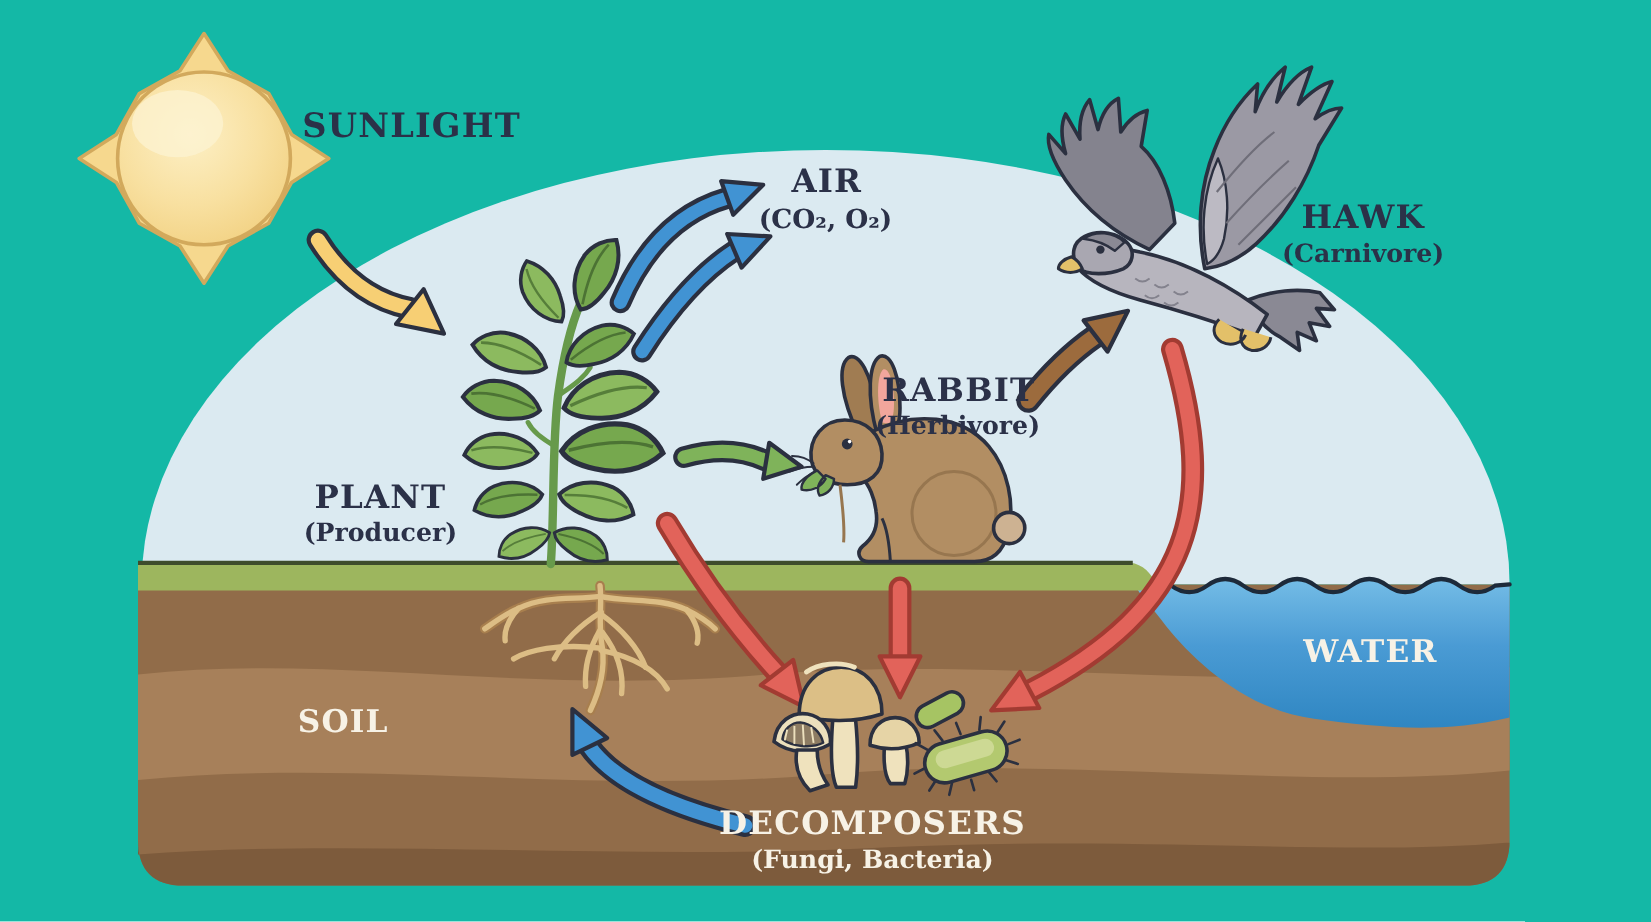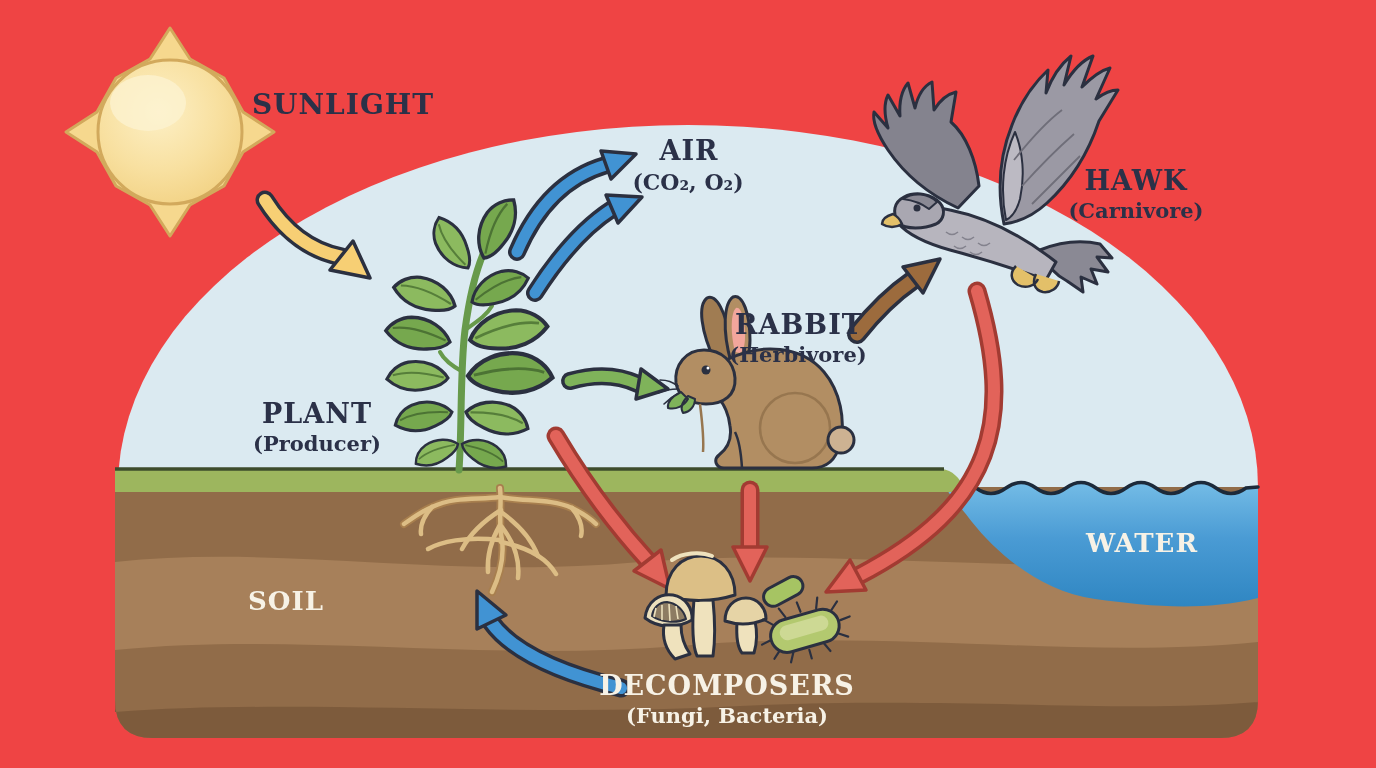--- a/index.html
+++ b/index.html
@@ -1,16 +1,16 @@
 <!DOCTYPE html>
 <html><head>
 <meta charset="utf-8">
 <style>
   html,body{margin:0;padding:0;background:#ffffff;}
-  .stage{position:relative;width:1376px;height:768px;background:#ef4444;overflow:hidden;
+  .stage{position:relative;width:1376px;height:768px;background:#14b8a6;overflow:hidden;
          font-family:"DejaVu Serif","Liberation Serif",serif;}
   svg{display:block;}
   text{font-family:"DejaVu Serif","Liberation Serif",serif;font-weight:bold;}
   .lbl-navy{fill:#2b3148;}
   .lbl-cream{fill:#f7f2e6;}
   .arrow-outline{fill:none;stroke:#2b3040;stroke-linecap:round;}
   .arrow-body{fill:none;stroke-linecap:round;}
   .arrow-head{stroke:#2b3040;stroke-width:3.5;stroke-linejoin:round;}
   .red-outline{stroke:#a23b32;}
   .red-head{stroke:#a23b32;}

